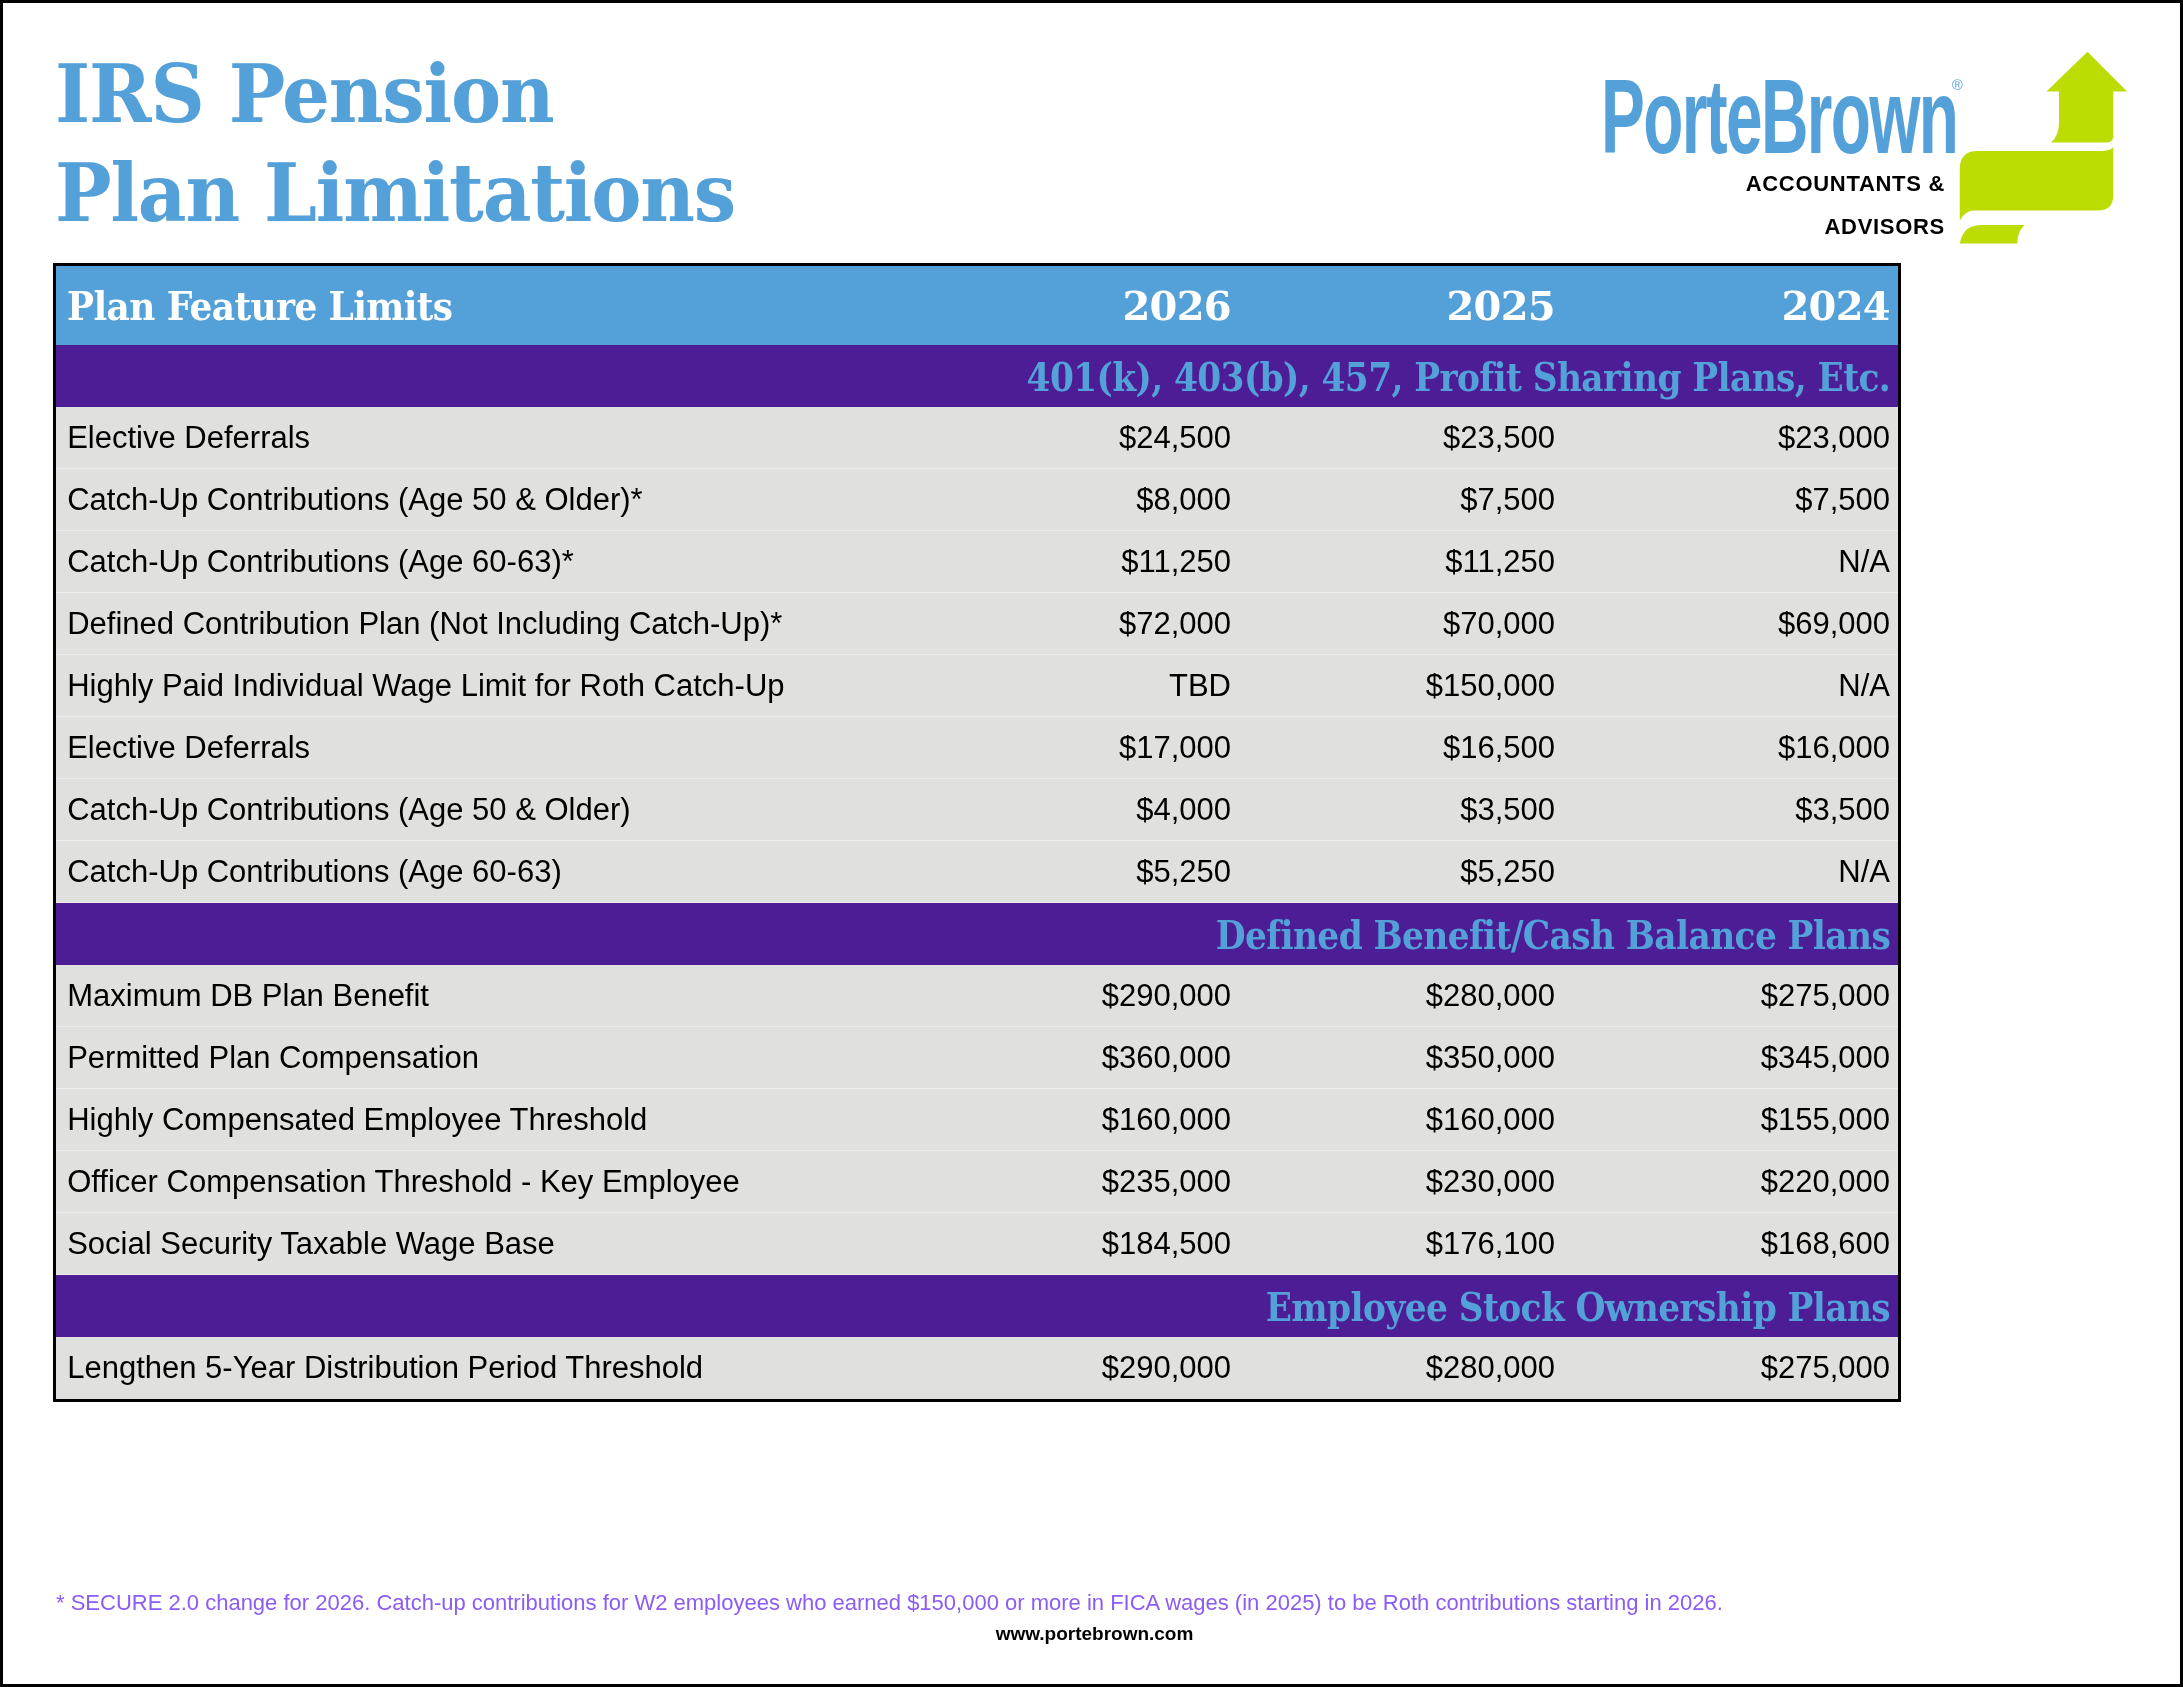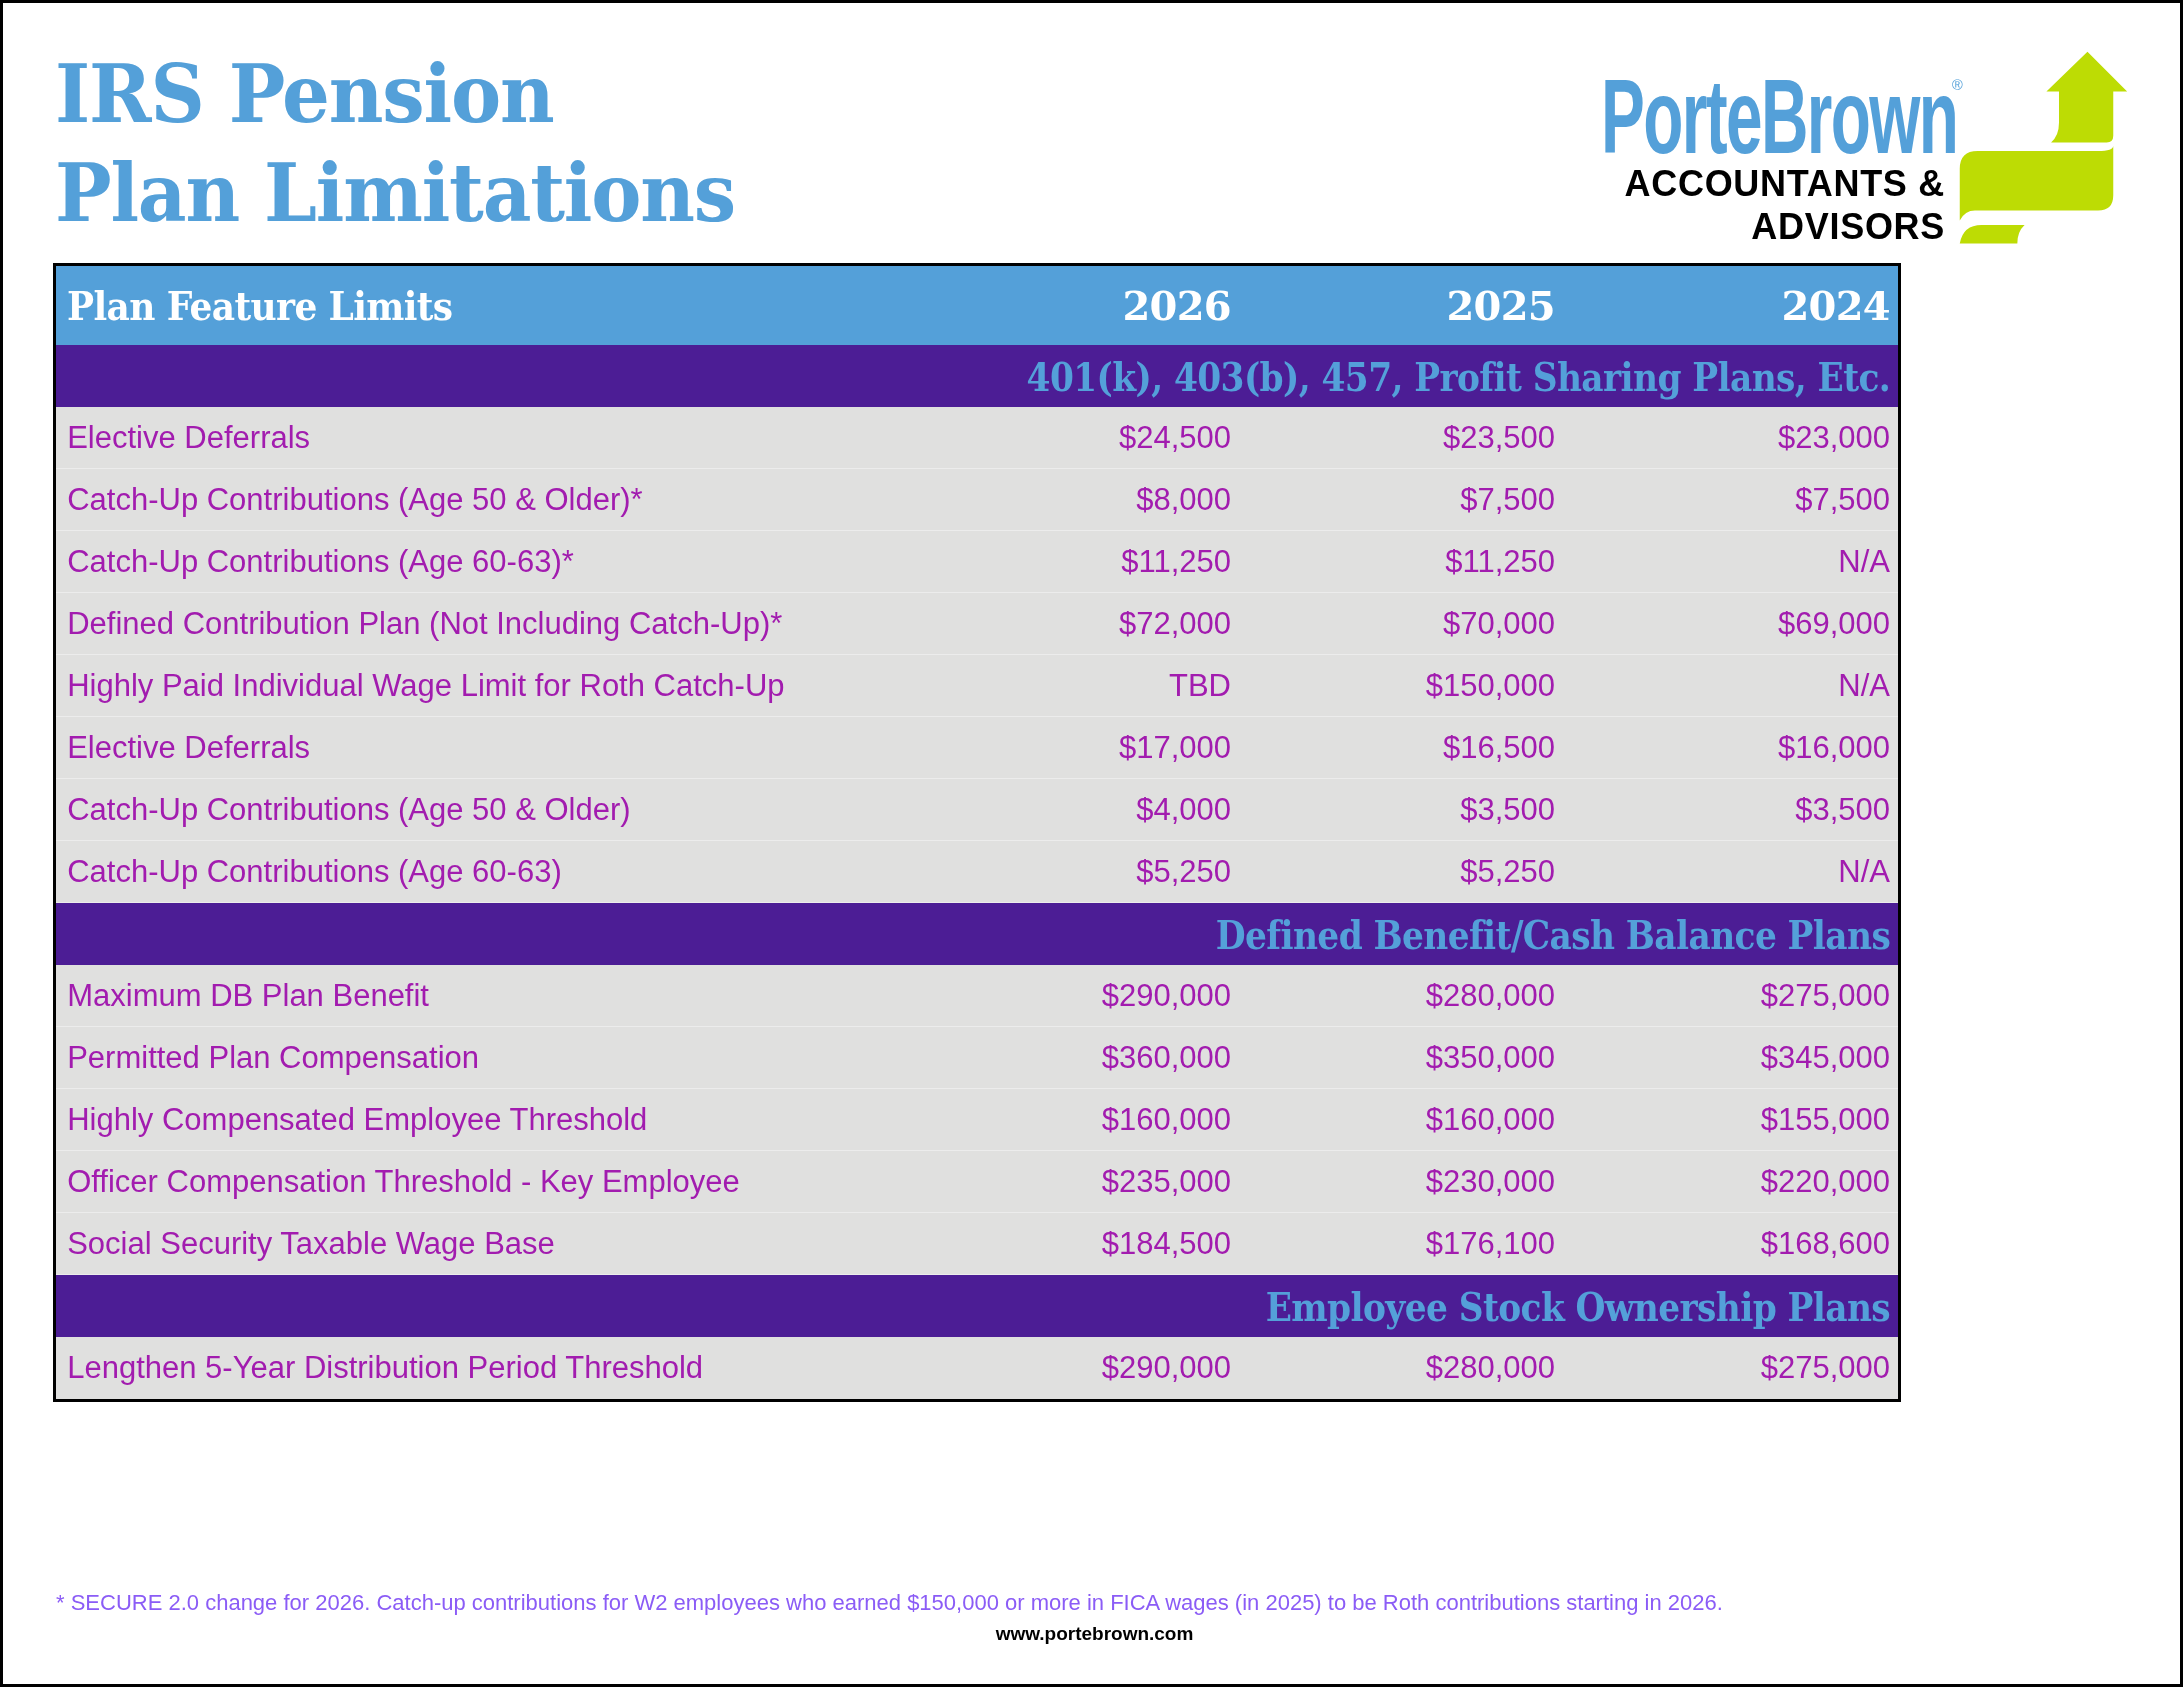--- a/index.html
+++ b/index.html
@@ -25,21 +25,21 @@
     color: #54A0D9; font-size: 106px; line-height: 106px; letter-spacing: -2.6px;
     transform: scaleX(0.62); transform-origin: left top; white-space: nowrap;
   }
   .logo-reg {
     position: absolute; left: 374px; top: 34px;
     font-family: "Liberation Sans", sans-serif; font-size: 14.6px; color: #54A0D9;
   }
   .logo-tag {
     position: absolute; right: 202px;
     font-family: "Liberation Sans", sans-serif; font-weight: bold;
-    color: #000; font-size: 36px; line-height: 34px; white-space: nowrap;
+    color: #000; font-size: 22px; line-height: 34px; white-space: nowrap;
     letter-spacing: 0.7px; text-align: right;
   }
   .logo-tag.l1 { top: 124px; }
   .logo-tag.l2 { top: 167px; }
   .logo svg { position: absolute; left: 0; top: 0; }
 
   
   .table {
     position: absolute; left: 50px; top: 260px; width: 1848px;
     box-sizing: border-box; border: 3.3px solid #000; background: #fff;
@@ -63,21 +63,21 @@
     font-size: 40px; letter-spacing: -0.7px;
   }
   .header .cell.label { transform: scaleX(0.9); transform-origin: left center; }
   .section .cell {
     right: 8px; justify-content: flex-end;
     font-family: "DejaVu Serif", serif; font-weight: bold; color: #54A0D9;
     font-size: 40px; letter-spacing: -0.7px;
     transform: scaleX(0.86); transform-origin: right center;
   }
   .data .cell {
-    font-family: "Liberation Sans", sans-serif; color: #a21caf; font-size: 31px;
+    font-family: "Liberation Sans", sans-serif; color: #000000; font-size: 31px;
   }
 
   .footnote {
     position: absolute; left: 53px; top: 1587px;
     font-family: "Liberation Sans", sans-serif; color: #8b5cf6; font-size: 22px;
     white-space: nowrap;
   }
   .url {
     position: absolute; left: 0; width: 2183px; top: 1620px; text-align: center;
     font-family: "Liberation Sans", sans-serif; font-weight: bold; color: #000;

